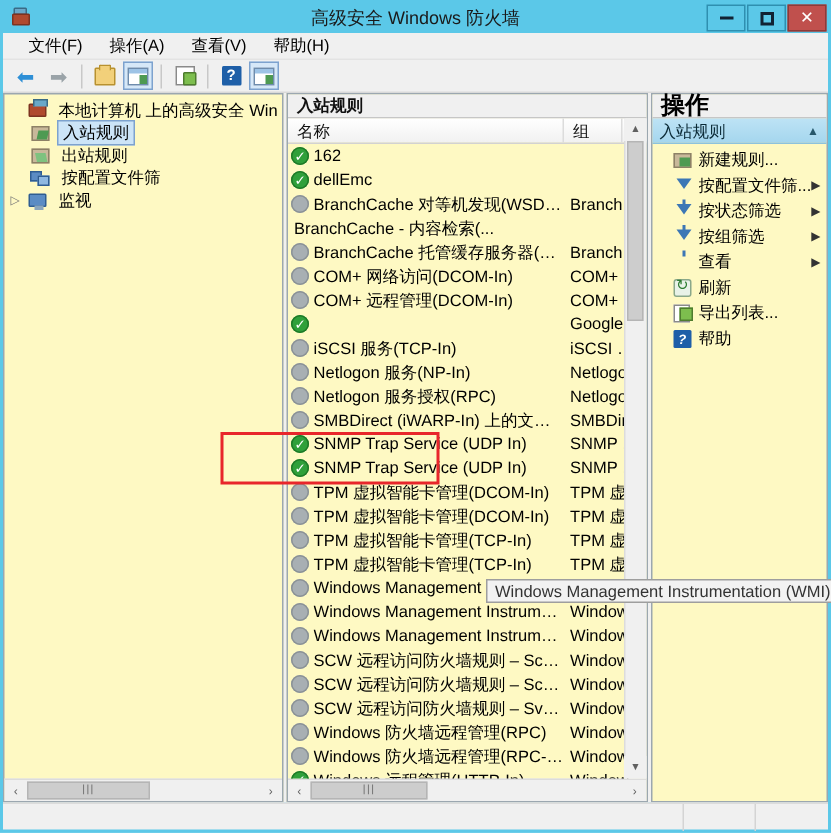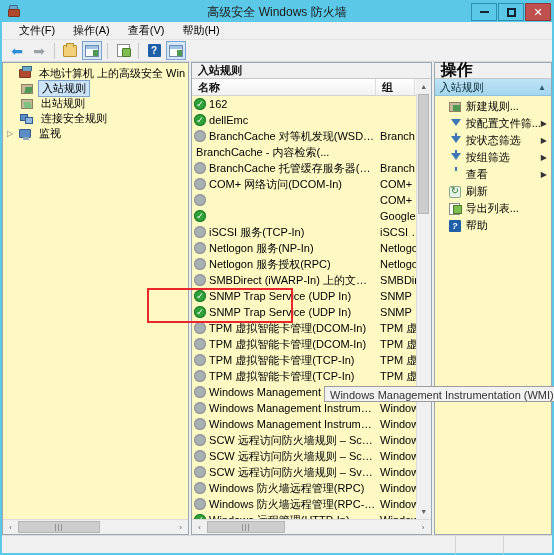--- a/index.html
+++ b/index.html
@@ -115,21 +115,21 @@
   .list-title {
     height:16px; flex:0 0 16px; background:#F0F0F0;
     border-bottom:1px solid #c6c6c6;
     display:flex; align-items:center; padding-left:6px;
     font-weight:bold; font-size:11px; color:#111;
   }
   .list-body { flex:1 1 auto; display:flex; flex-direction:column; min-height:0; position:relative; }
   .list-head {
     height:17px; flex:0 0 17px; display:flex;
     background:linear-gradient(#ffffff,#f1f1f1);
-    border-bottom:1px solid #d2d2d2; font-size:11px;font-weight:bold;
+    border-bottom:1px solid #d2d2d2; font-size:11px;
   }
   .hcell { display:flex; align-items:center; padding-left:6px; border-right:1px solid #dcdcdc; color:#111; }
   .hcell.c1 { flex:0 0 184px; }
   .hcell.c2 { flex:1 1 auto; }
   .hcell.csort { flex:0 0 16px; justify-content:center; padding:0; color:#666; font-size:8px; }
   .rows { flex:1 1 auto; overflow:hidden; position:relative; }
   .row { display:flex; height:16px; align-items:center; font-size:11px; white-space:nowrap; }
   .r-name { flex:0 0 184px; display:flex; align-items:center; overflow:hidden; padding-left:2px; }
   .r-group { flex:1 1 auto; overflow:hidden; text-overflow:ellipsis; padding-left:4px; color:#000; }
   .st {
@@ -289,21 +289,21 @@
         <div class="tnode child">
           <span class="tico">
               <i class="ic-out"></i>
             </span>
           <span class="tlabel">出站规则</span>
         </div>
         <div class="tnode child">
           <span class="tico">
               <i class="ic-conn"></i>
             </span>
-          <span class="tlabel">连接安全规则</span>
+          <span class="tlabel">按配置文件筛</span>
         </div>
         <div class="tnode" style="padding-left:4px">
           <span class="twist">▷</span>
           <span class="tico">
               <i class="ic-mon"></i>
             </span>
           <span class="tlabel">监视</span>
         </div>
       </div>
       <div class="hscroll">
@@ -358,20 +358,21 @@
             <div class="row">
               <div class="r-name">
                 <span class="st off"></span>
                 <span class="r-txt">COM+ 网络访问(DCOM-In)</span>
               </div>
               <div class="r-group">COM+ 网络访问</div>
             </div>
             <div class="row">
               <div class="r-name">
                 <span class="st off"></span>
+                <span class="r-txt">COM+ 远程管理(DCOM-In)</span>
               </div>
               <div class="r-group">COM+ 远程管理</div>
             </div>
             <div class="row">
               <div class="r-name">
                 <span class="st on">✓</span>
               </div>
               <div class="r-group">Google Chrome</div>
             </div>
             <div class="row">

